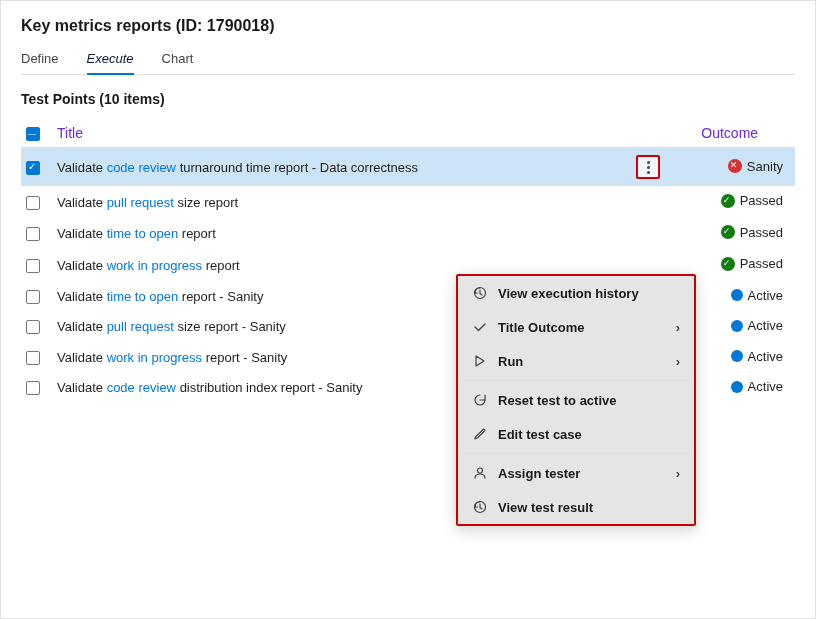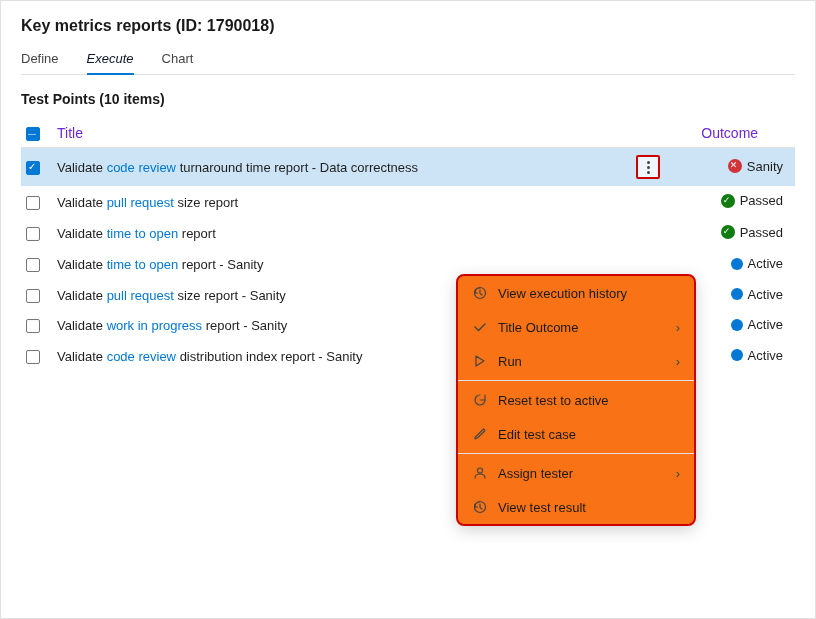--- a/index.html
+++ b/index.html
@@ -203,25 +203,26 @@
       width: 3px;
       height: 3px;
       background: #444;
       border-radius: 50%;
     }
     .context-menu {
       position: absolute;
       top: 155px;
       left: 435px;
       width: 240px;
-      background: #f97316;
+      background: #e5e5e5;
       border: 2px solid #c00;
       box-shadow: 0 4px 16px rgba(0,0,0,0.18);
       z-index: 100;
-      border-radius: 8px;
+      border-radius: 2px;
+      font-weight: bold;
     }
     .menu-item {
       display: flex;
       align-items: center;
       gap: 10px;
       padding: 9px 14px;
       cursor: pointer;
       font-size: 13px;
       color: #1a1a1a;
     }
@@ -304,20 +305,29 @@
             <td class="checkbox-cell"><div class="checkbox"></div></td>
             <td>Validate <span style="color:#0078d4">time to open</span> report</td>
             <td class="more-btn-cell"></td>
             <td class="outcome-cell"><span class="outcome-badge">
                 <span class="icon-passed"></span>
                 <span>Passed</span>
               </span></td>
           </tr>
           <tr class="row-normal">
             <td class="checkbox-cell"><div class="checkbox"></div></td>
+            <td>Validate <span style="color:#0078d4">work in progress</span> report</td>
+            <td class="more-btn-cell"></td>
+            <td class="outcome-cell"><span class="outcome-badge">
+                <span class="icon-passed"></span>
+                <span>Passed</span>
+              </span></td>
+          </tr>
+          <tr class="row-normal">
+            <td class="checkbox-cell"><div class="checkbox"></div></td>
             <td>Validate <span style="color:#0078d4">time to open</span> report - Sanity</td>
             <td class="more-btn-cell"></td>
             <td class="outcome-cell"><span class="outcome-badge">
                 <span class="icon-active"></span>
                 <span>Active</span>
               </span></td>
           </tr>
           <tr class="row-normal">
             <td class="checkbox-cell"><div class="checkbox"></div></td>
             <td>Validate <span style="color:#0078d4">pull request</span> size report - Sanity</td>

